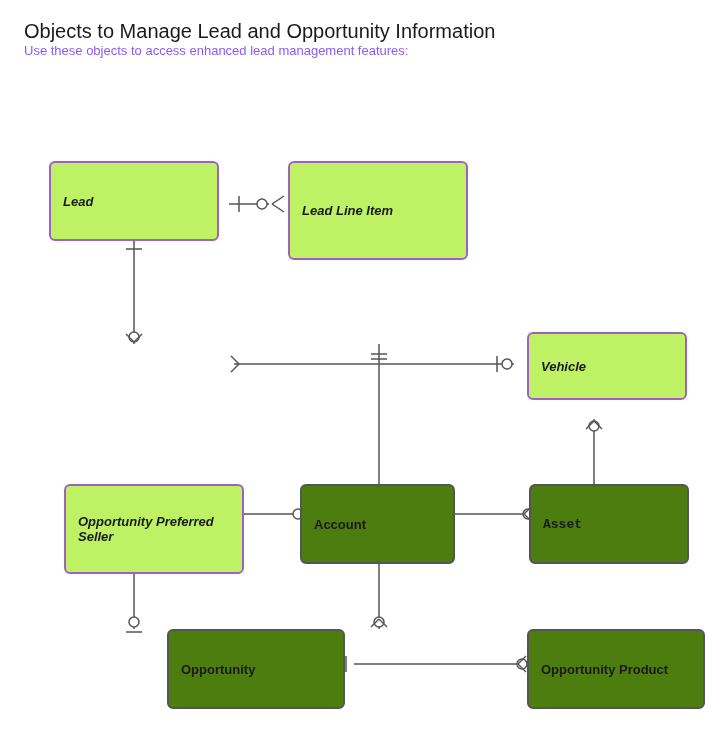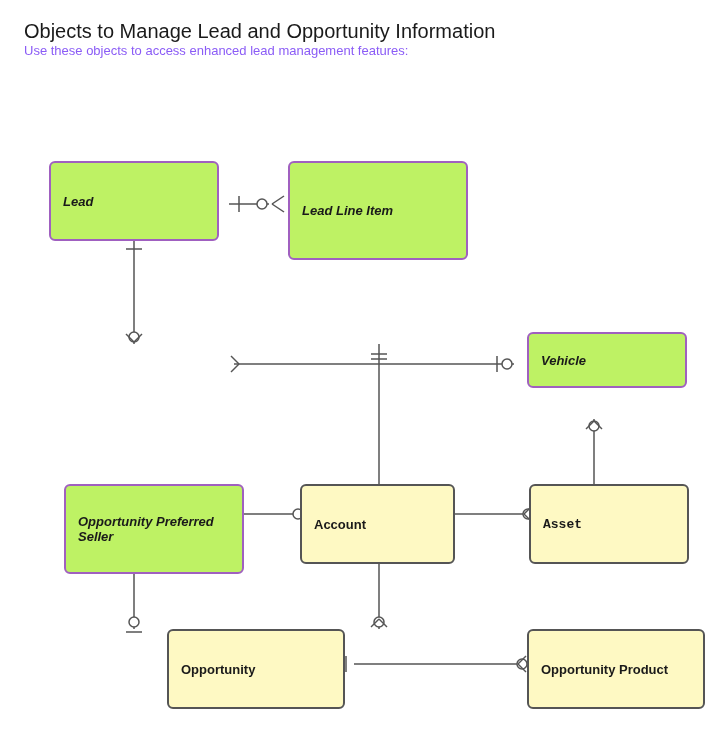--- a/index.html
+++ b/index.html
@@ -32,21 +32,21 @@
       border-radius: 6px;
       padding: 10px 12px;
       font-size: 13px;
       font-weight: 600;
       background: #f0e8f5;
       display: flex;
       align-items: center;
       justify-content: flex-start;
     }
     .node.standard {
-      background: #fef9c3;
+      background: #4d7c0f;
       border-color: #555;
     }
     .node.automotive {
       background: #bef264;
       border-color: #a060c0;
       font-style: italic;
     }
     
     .diagram-svg {
       position: absolute;
@@ -155,21 +155,21 @@
 
   <div class="node automotive" style="left:25px; top:87px; width:170px; height:80px;">
     <span>Lead</span>
   </div>
 
   <div class="node automotive" style="left:264px; top:87px; width:180px; height:99px;">
     <span>Lead Line Item</span>
   </div>
 
 
-  <div class="node automotive" style="left:503px; top:258px; width:160px; height:56px;">
+  <div class="node automotive" style="left:503px; top:258px; width:160px; height:68px;">
     <span>Vehicle</span>
   </div>
 
   <div class="node automotive" style="left:40px; top:410px; width:180px; height:90px;">
     <span>Opportunity Preferred Seller</span>
   </div>
 
   <div class="node standard" style="left:276px; top:410px; width:155px; height:80px;">
     <span>Account</span>
   </div>

